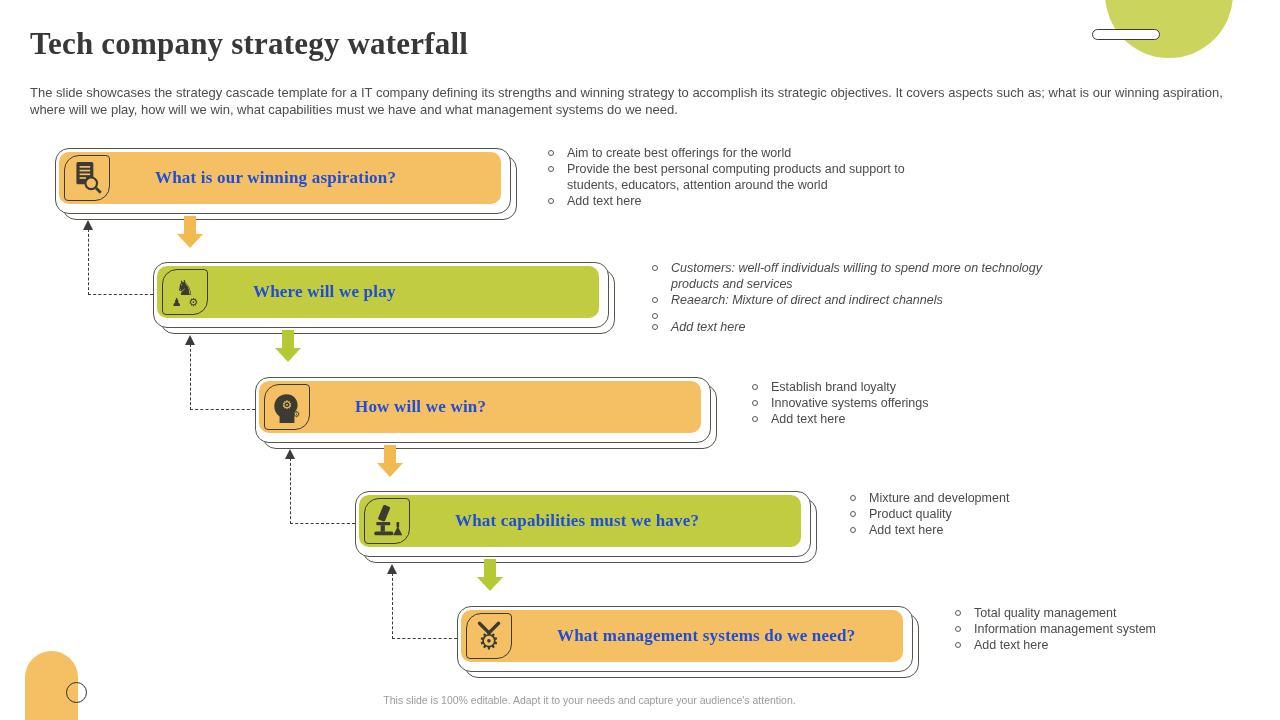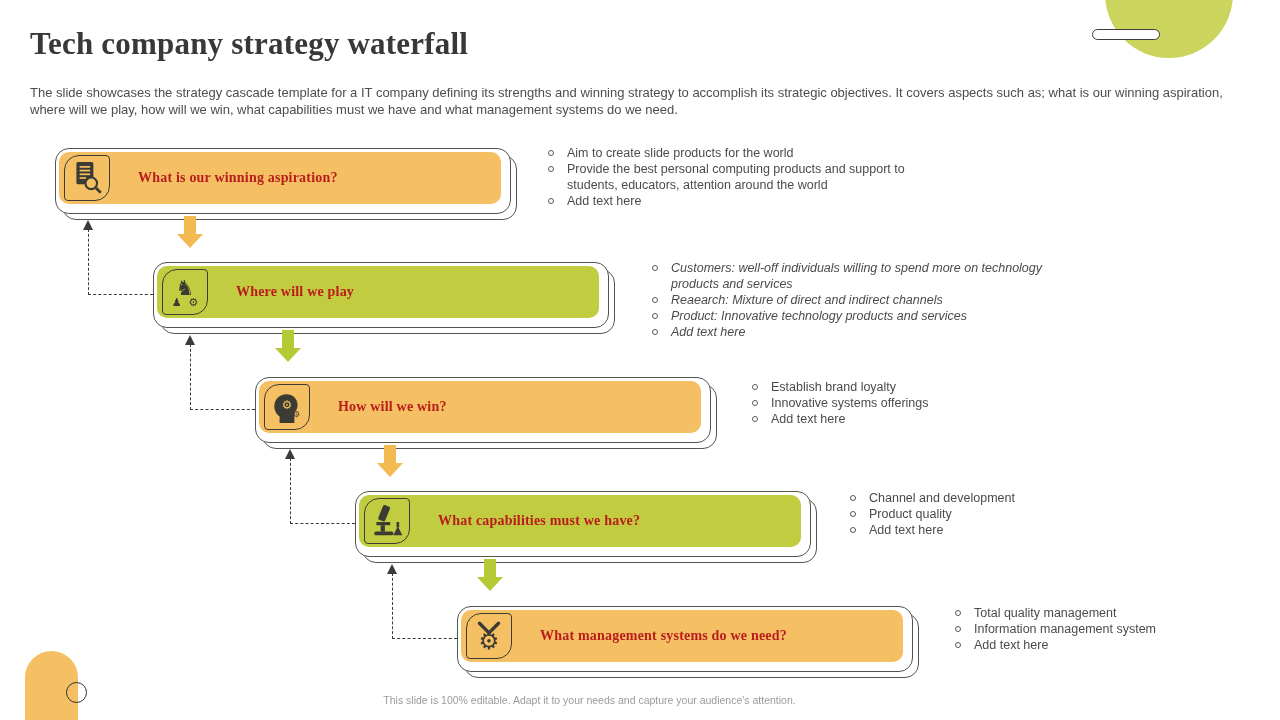--- a/index.html
+++ b/index.html
@@ -59,23 +59,23 @@
     background:var(--box); border-radius:10px;
     display:flex; align-items:center;
   }
   .tile {
     flex:none; width:46px; height:46px; margin-left:5px;
     border:1.6px solid #3b3b33; border-radius:15px 4px 15px 4px;
     display:flex; align-items:center; justify-content:center;
     background:var(--box);
   }
   .step-label {
-    margin-left:28px;
+    margin-left:45px;
     font-family:"Liberation Serif", serif; font-weight:700;
-    font-size:14px; color:#b91c1c; letter-spacing:.2px;
+    font-size:17px; color:#1d4ed8; letter-spacing:.2px;
   }
 
   
   .icon-svg { width:36px; height:36px; display:block; }
   .icon-stack { display:flex; flex-direction:column; align-items:center; line-height:1; color:#3b3b33; }
   .icon-stack .big { font-size:21px; }
   .icon-stack .subrow { display:flex; gap:7px; font-size:11px; margin-top:-1px; }
 
   
   .down-arrow { position:absolute; width:26px; height:32px; }
@@ -243,21 +243,21 @@
 <div class="fb fb4">
     <div class="tip"></div>
   </div>
 <div class="fb fb5">
     <div class="tip"></div>
   </div>
 
 <div class="bullets bg1">
   <div class="bullet">
       <span class="bm"></span>
-      <span>Aim to create  slide products  for  the world</span>
+      <span>Aim to create  best offerings  for  the world</span>
     </div>
   <div class="bullet">
       <span class="bm"></span>
       <span>Provide  the best personal  computing  products and  support  to students, educators,  attention  around  the world</span>
     </div>
   <div class="bullet">
       <span class="bm"></span>
       <span>Add text here</span>
     </div>
 </div>
@@ -266,21 +266,20 @@
   <div class="bullet">
       <span class="bm"></span>
       <span>Customers: well-off individuals  willing  to spend  more  on technology products  and  services</span>
     </div>
   <div class="bullet">
       <span class="bm"></span>
       <span>Reaearch:  Mixture of direct  and indirect  channels</span>
     </div>
   <div class="bullet">
       <span class="bm"></span>
-      <span>Product: Innovative   technology  products  and  services</span>
     </div>
   <div class="bullet">
       <span class="bm"></span>
       <span>Add text here</span>
     </div>
 </div>
 
 <div class="bullets bg3">
   <div class="bullet">
       <span class="bm"></span>
@@ -292,21 +291,21 @@
     </div>
   <div class="bullet">
       <span class="bm"></span>
       <span>Add text here</span>
     </div>
 </div>
 
 <div class="bullets bg4">
   <div class="bullet">
       <span class="bm"></span>
-      <span>Channel  and  development</span>
+      <span>Mixture  and  development</span>
     </div>
   <div class="bullet">
       <span class="bm"></span>
       <span>Product  quality</span>
     </div>
   <div class="bullet">
       <span class="bm"></span>
       <span>Add text here</span>
     </div>
 </div>

